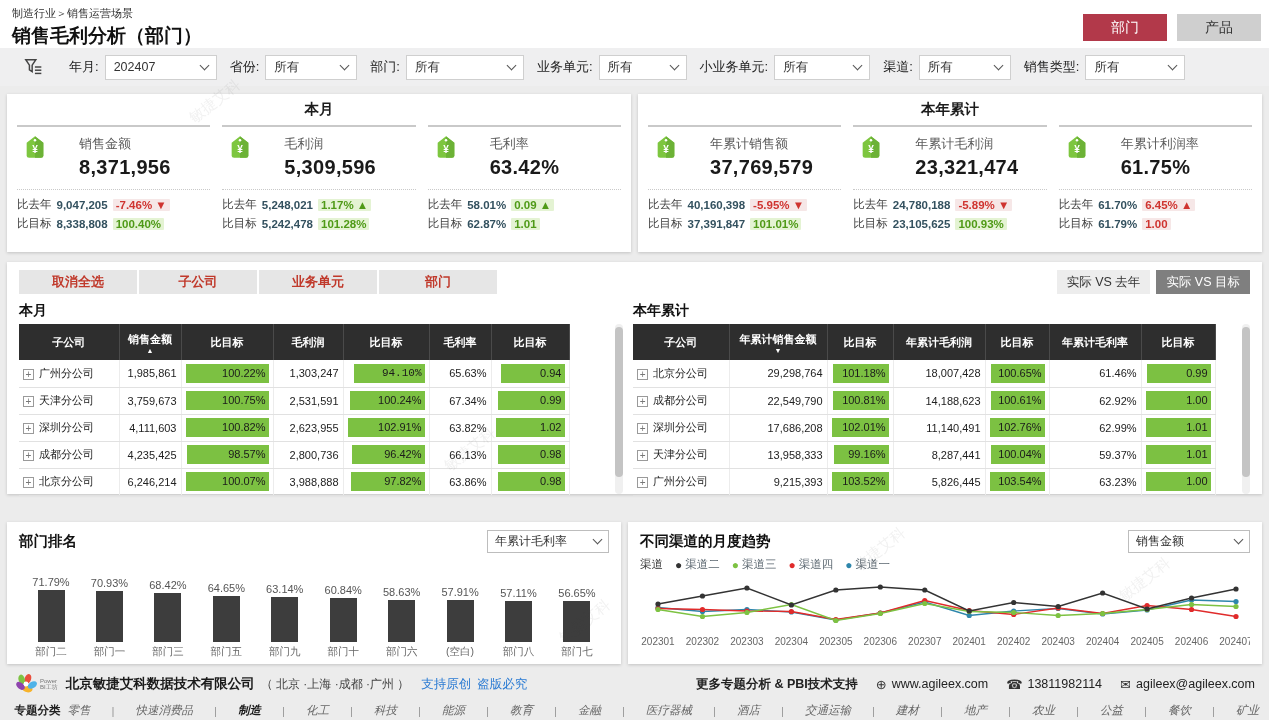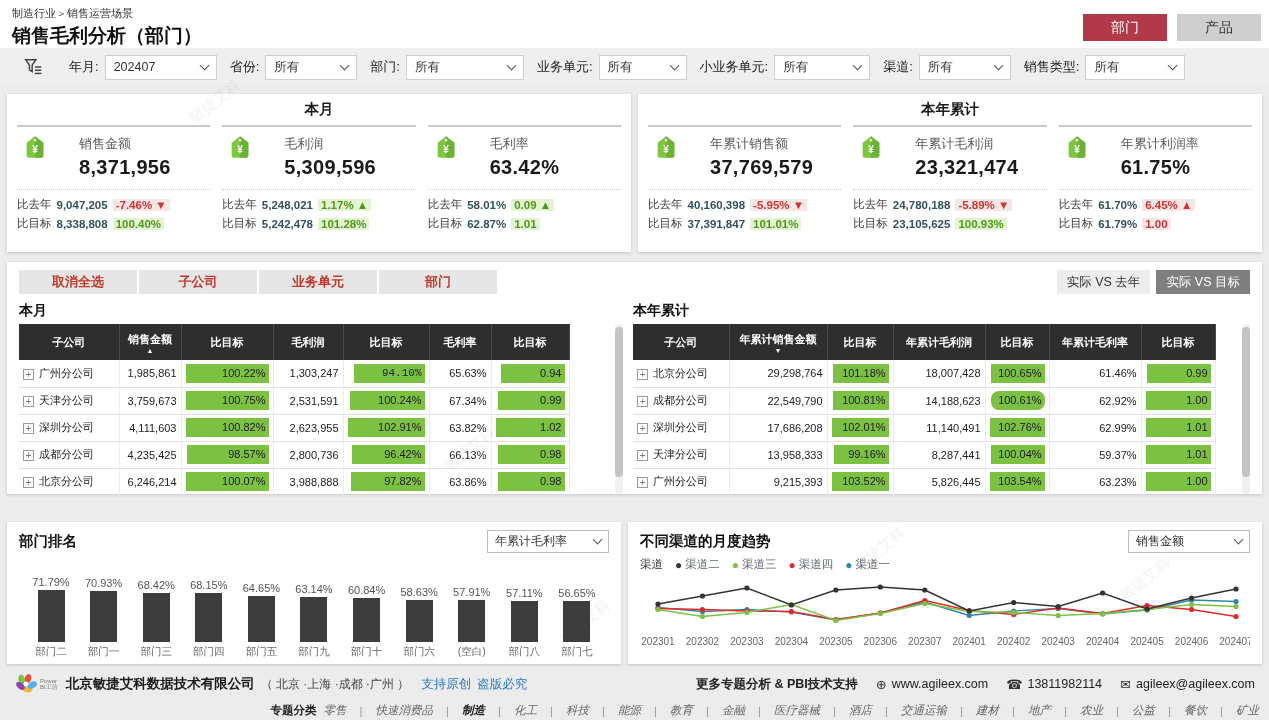--- a/index.html
+++ b/index.html
@@ -515,21 +515,21 @@
                   </td>
                 </tr>
                 <tr>
                   <td class="name"><span class="expander">+</span><span>成都分公司</span></td>
                   <td class="num">22,549,790</td>
                   <td class="barcell">
                     <div class="cellbar" style="width: 97.4%;">100.81%</div>
                   </td>
                   <td class="num">14,188,623</td>
                   <td class="barcell">
-                    <div class="cellbar" style="width: 97.2%; border-radius: 8px;">100.61%</div>
+                    <div class="cellbar" style="width: 97.2%;">100.61%</div>
                   </td>
                   <td class="num">62.92%</td>
                   <td class="barcell">
                     <div class="cellbar" style="width: 99%;">1.00</div>
                   </td>
                 </tr>
                 <tr>
                   <td class="name"><span class="expander">+</span><span>深圳分公司</span></td>
                   <td class="num">17,686,208</td>
                   <td class="barcell">
@@ -601,25 +601,20 @@
           </div>
           <div class="bar-slot">
             <div class="bar-val">70.93%</div>
             <div class="bar-rect" style="height: 51.1px; background: rgb(61, 61, 61);"></div>
             <div class="bar-cat">部门一</div>
           </div>
           <div class="bar-slot">
             <div class="bar-val">68.42%</div>
             <div class="bar-rect" style="height: 49.3px; background: rgb(61, 61, 61);"></div>
             <div class="bar-cat">部门三</div>
-          </div>
-          <div class="bar-slot">
-            <div class="bar-val">68.15%</div>
-            <div class="bar-rect" style="height: 49.1px; background: rgb(61, 61, 61);"></div>
-            <div class="bar-cat">部门四</div>
           </div>
           <div class="bar-slot">
             <div class="bar-val">64.65%</div>
             <div class="bar-rect" style="height: 46.5px; background: rgb(61, 61, 61);"></div>
             <div class="bar-cat">部门五</div>
           </div>
           <div class="bar-slot">
             <div class="bar-val">63.14%</div>
             <div class="bar-rect" style="height: 45.5px; background: rgb(61, 61, 61);"></div>
             <div class="bar-cat">部门九</div>
@@ -784,21 +779,21 @@
         </span>
       <span class="c-item">
           <span class="c-icon">✉</span>
           <span>agileex@agileex.com</span>
         </span>
     </div>
   </div>
 
   <div class="bottom-nav">
     <span class="nav-title">专题分类</span>
-    <span style="display:flex;gap:13px;align-items:center;">
+    <span style="display:flex;gap:21px;align-items:center;">
         <span class="nav-item">零售</span>
         <span class="nav-sep">|</span>
         <span class="nav-item">快速消费品</span>
         <span class="nav-sep">|</span>
         <span class="nav-item active">制造</span>
         <span class="nav-sep">|</span>
         <span class="nav-item">化工</span>
         <span class="nav-sep">|</span>
         <span class="nav-item">科技</span>
         <span class="nav-sep">|</span>

